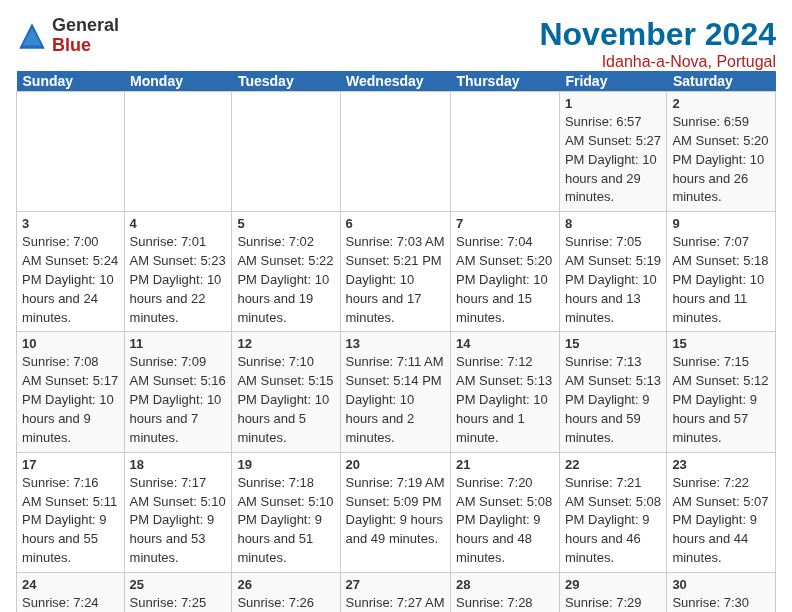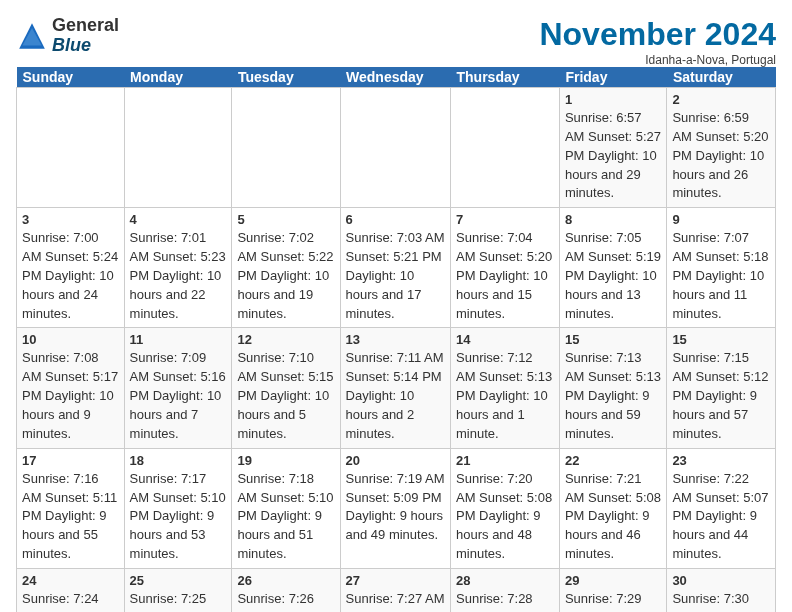--- a/index.html
+++ b/index.html
@@ -20,36 +20,36 @@
       display: flex;
       align-items: center;
       gap: 4px;
     }
     .logo-text {
       font-size: 18px;
       font-weight: bold;
       line-height: 1.1;
     }
     .logo-general { color: #333; }
-    .logo-blue { color: #0c4a6e; font-style: italic; }
+    .logo-blue { color: #b91c1c; }
     .logo-icon {
       width: 32px;
       height: 32px;
     }
     .title-block {
       text-align: right;
     }
     .month-title {
       font-size: 32px;
       font-weight: bold;
       color: #0369a1;
     }
     .location {
-      font-size: 12px;
-      color: #404040;
+      font-size: 16px;
+      color: #b91c1c;
     }
     table {
       width: 100%;
       border-collapse: collapse;
       font-size: 11px;
     }
     thead tr th {
       background-color: #2b6cb0;
       color: white;
       padding: 2px 6px;

